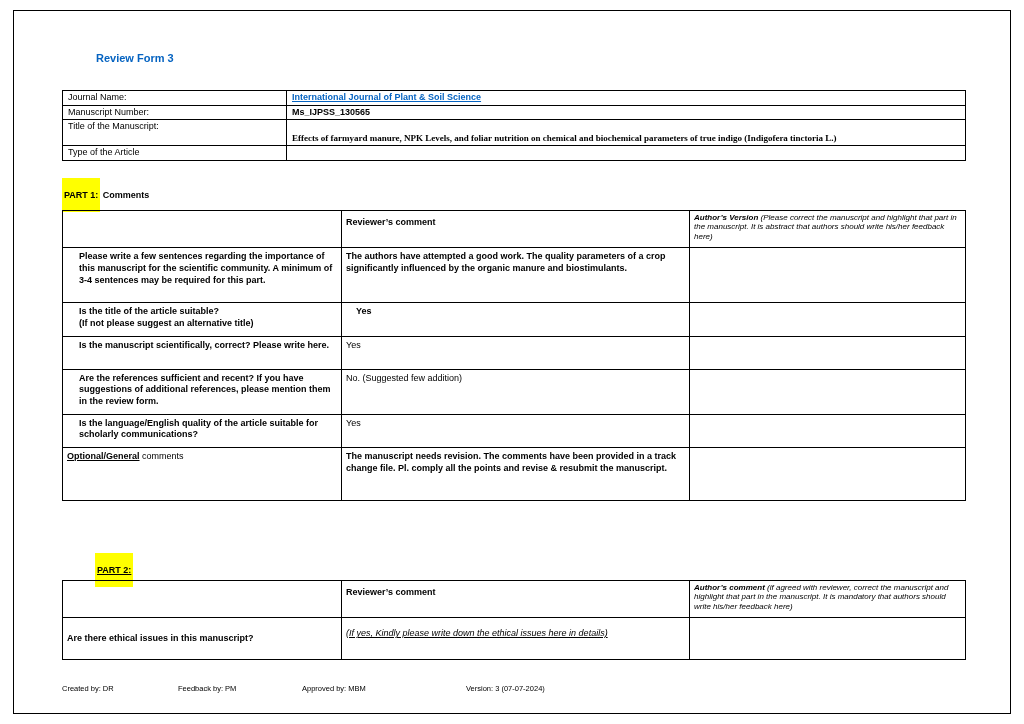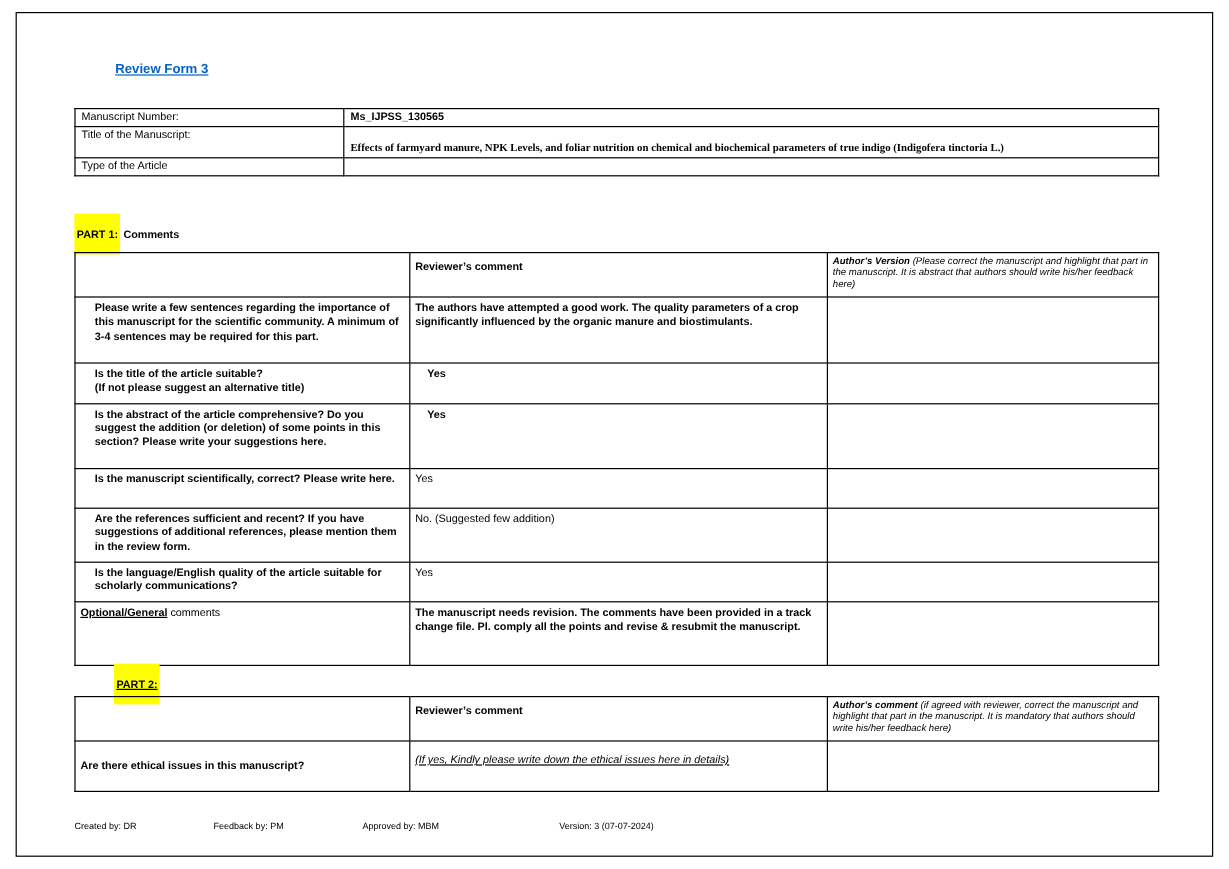--- a/index.html
+++ b/index.html
@@ -1,20 +1,20 @@
 <!DOCTYPE html>
 <html><head>
 <meta charset="utf-8">
 <style>
   html,body{margin:0;padding:0;background:#ffffff;}
   body{font-family:"Liberation Sans","DejaVu Sans",sans-serif;color:#000;}
   .page{position:relative;width:1024px;height:724px;background:#fff;overflow:hidden;}
   .page-border{position:absolute;left:13px;top:10px;width:996px;height:702px;border:1px solid #000;pointer-events:none;}
 
-  .doc-title{position:absolute;left:62px;top:52px;font-size:11px;font-weight:bold;color:#0563C1;text-decoration:underline;padding-left:34px;}
+  .doc-title{position:absolute;left:62px;top:52px;font-size:11px;font-weight:bold;color:#0563C1;padding-left:34px;}
 
   table{border-collapse:collapse;table-layout:fixed;}
   td{border:1px solid #000;vertical-align:top;font-size:9px;line-height:1.3;padding:6px 4px;color:#000;overflow:hidden;word-wrap:break-word;}
 
   .info-table{position:absolute;left:62px;top:90px;width:903px;}
   .info-table td{padding:1px 5px;}
   .h14{height:14px;} .h15{height:15px;} .h26{height:26px;}
   .h28{height:28px;} .h33{height:33px;} .h40{height:40px;} .h42{height:42px;}
   .h29{height:29px;} .h53{height:53px;} .h54{height:54px;} .h55{height:55px;}
   .va-b{vertical-align:bottom;padding-bottom:4px;font-family:Liberation Serif, serif;}
@@ -51,20 +51,24 @@
   <div class="page-border"></div>
 
   <div class="doc-title">Review Form 3</div>
 
   <table class="info-table">
     <colgroup>
         <col style="width:224px">
         <col style="width:679px">
       </colgroup>
     <tbody>
+        <tr class="h14">
+      <td>Journal Name:</td>
+      <td><span class="link">International Journal of Plant &amp; Soil Science</span></td>
+    </tr>
     <tr class="h14">
       <td>Manuscript Number:</td>
       <td class="b">Ms_IJPSS_130565</td>
     </tr>
     <tr class="h26">
       <td>Title of the Manuscript:</td>
       <td class="b va-b">Effects of farmyard manure, NPK Levels, and foliar nutrition on chemical and biochemical parameters of true indigo (Indigofera tinctoria L.)</td>
     </tr>
     <tr class="h15">
       <td>Type of the Article</td>
@@ -90,25 +94,20 @@
       <td class="note-cell"><span class="b">Author’s Version</span><span> (Please correct the manuscript and highlight that part in the manuscript. It is abstract that authors should write his/her feedback here)</span></td>
     </tr>
     <tr class="h55">
       <td class="q">Please write a few sentences regarding the importance of this manuscript for the scientific community. A minimum of 3-4 sentences may be required for this part.</td>
       <td class="b cmt">The authors have attempted a good work. The quality parameters of a crop significantly influenced by the organic manure and biostimulants.</td>
       <td></td>
     </tr>
     <tr class="h33">
       <td class="q">Is the title of the article suitable?
 (If not please suggest an alternative title)</td>
-      <td class="b cmt yes-indent">Yes</td>
-      <td></td>
-    </tr>
-    <tr class="h54">
-      <td class="q">Is the abstract of the article comprehensive? Do you suggest the addition (or deletion) of some points in this section? Please write your suggestions here.</td>
       <td class="b cmt yes-indent">Yes</td>
       <td></td>
     </tr>
     <tr class="h33">
       <td class="q">Is the manuscript scientifically, correct? Please write here.</td>
       <td class="cmt">Yes</td>
       <td></td>
     </tr>
     <tr class="h40">
       <td class="q">Are the references sufficient and recent? If you have suggestions of additional references, please mention them in the review form.</td>

